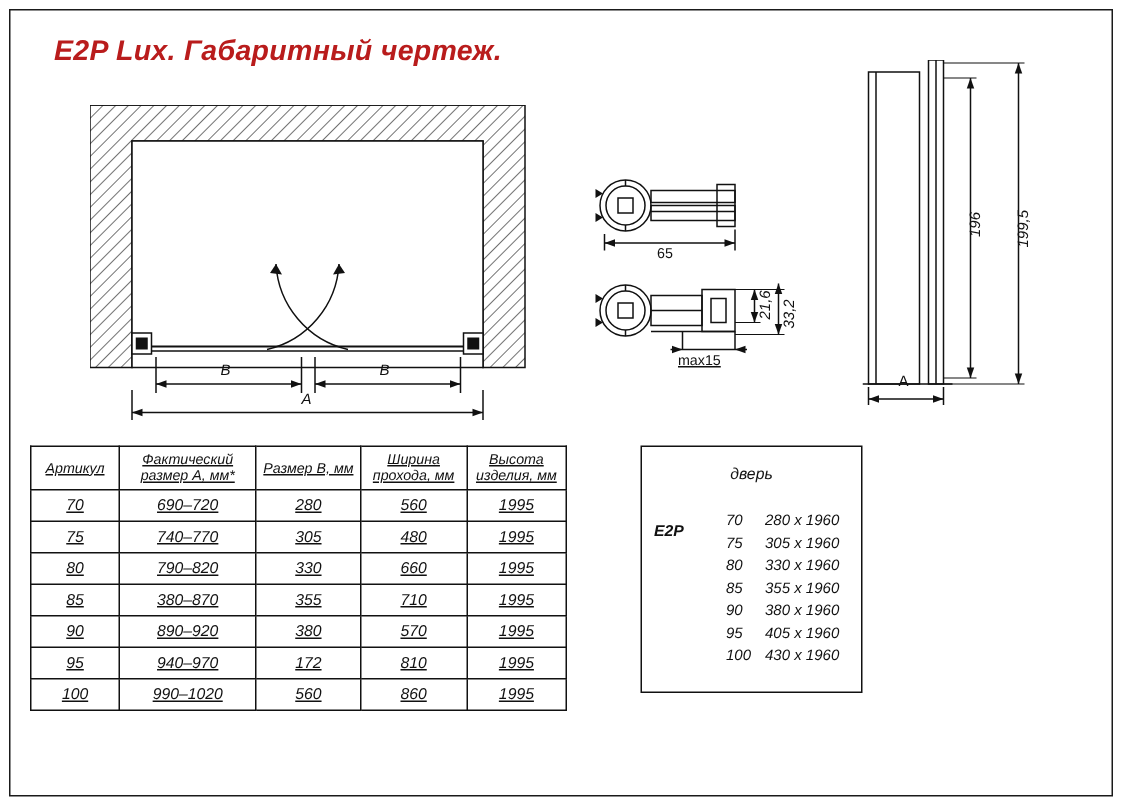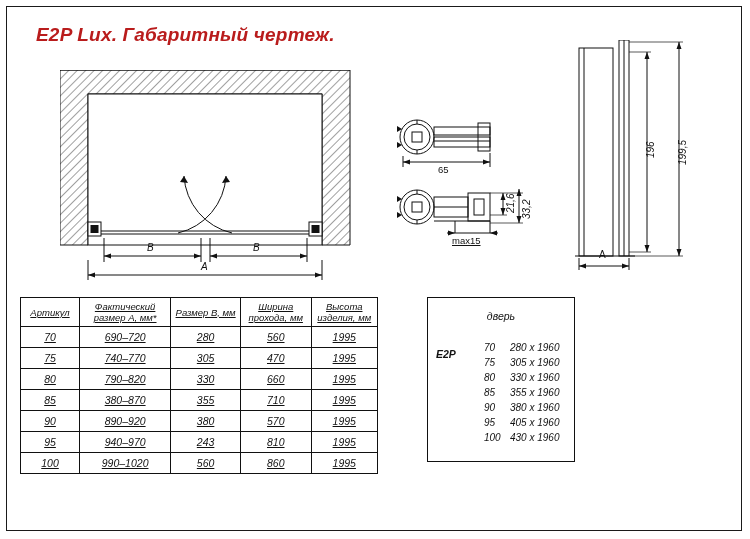--- a/index.html
+++ b/index.html
@@ -326,21 +326,21 @@
         <td>70</td>
         <td>690–720</td>
         <td>280</td>
         <td>560</td>
         <td>1995</td>
       </tr>
       <tr>
         <td>75</td>
         <td>740–770</td>
         <td>305</td>
-        <td>470</td>
+        <td>480</td>
         <td>1995</td>
       </tr>
       <tr>
         <td>80</td>
         <td>790–820</td>
         <td>330</td>
         <td>660</td>
         <td>1995</td>
       </tr>
       <tr>
@@ -353,21 +353,21 @@
       <tr>
         <td>90</td>
         <td>890–920</td>
         <td>380</td>
         <td>570</td>
         <td>1995</td>
       </tr>
       <tr>
         <td>95</td>
         <td>940–970</td>
-        <td>243</td>
+        <td>172</td>
         <td>810</td>
         <td>1995</td>
       </tr>
       <tr>
         <td>100</td>
         <td>990–1020</td>
         <td>560</td>
         <td>860</td>
         <td>1995</td>
       </tr>

